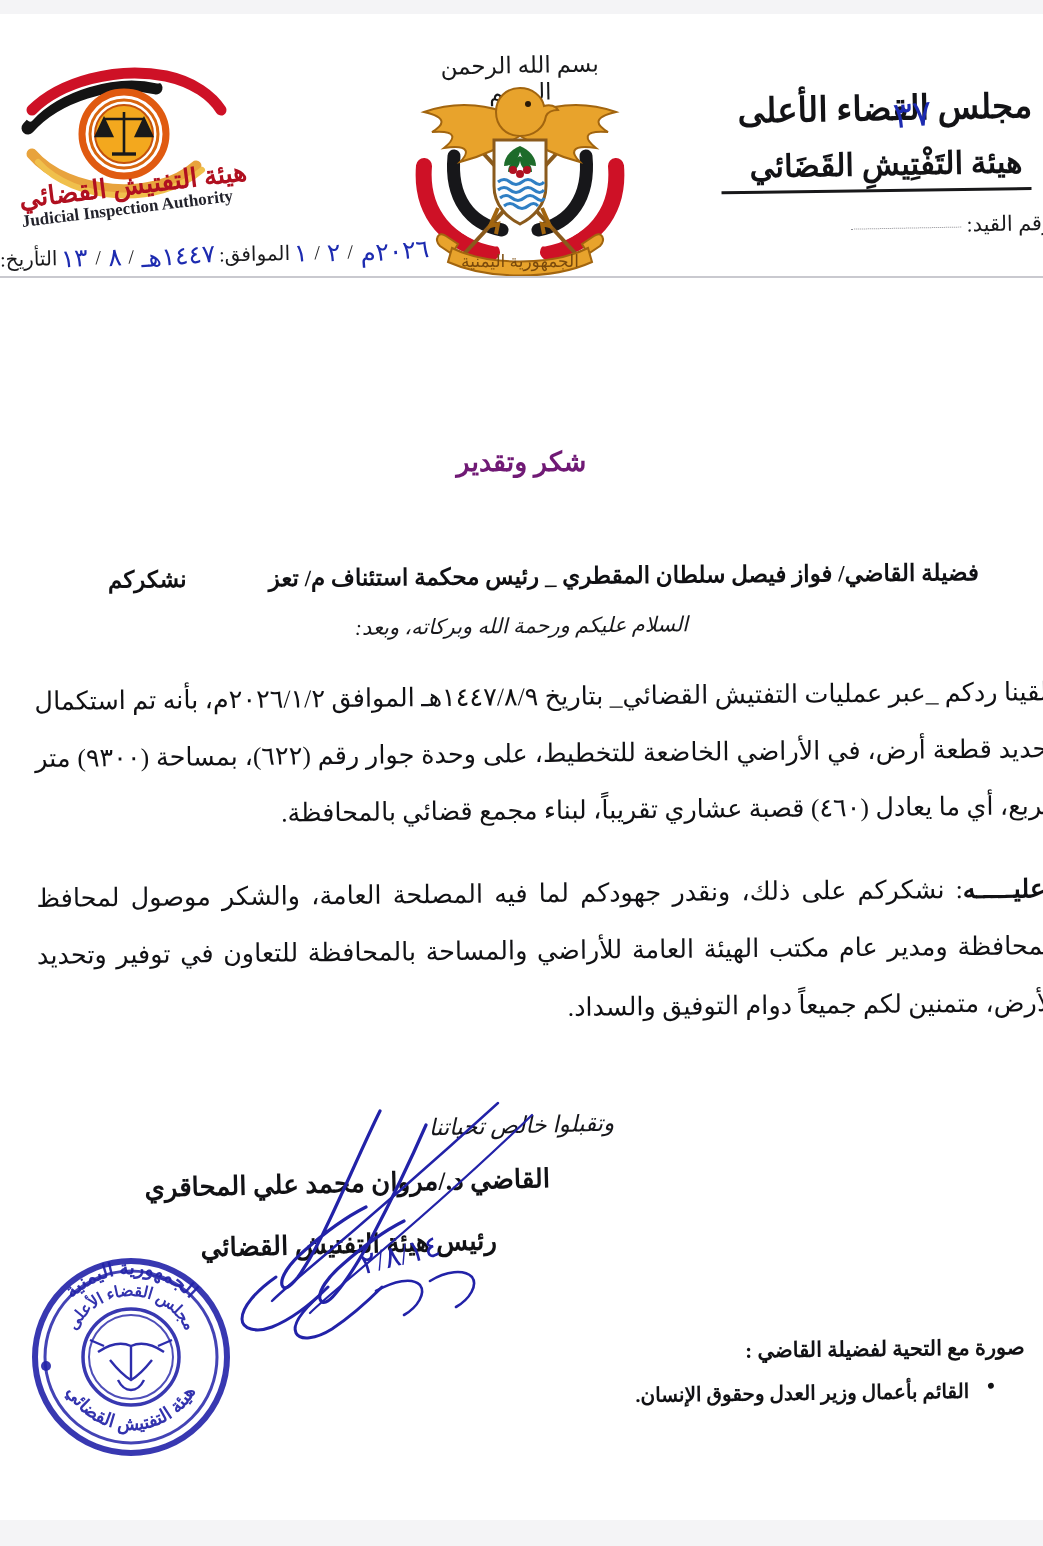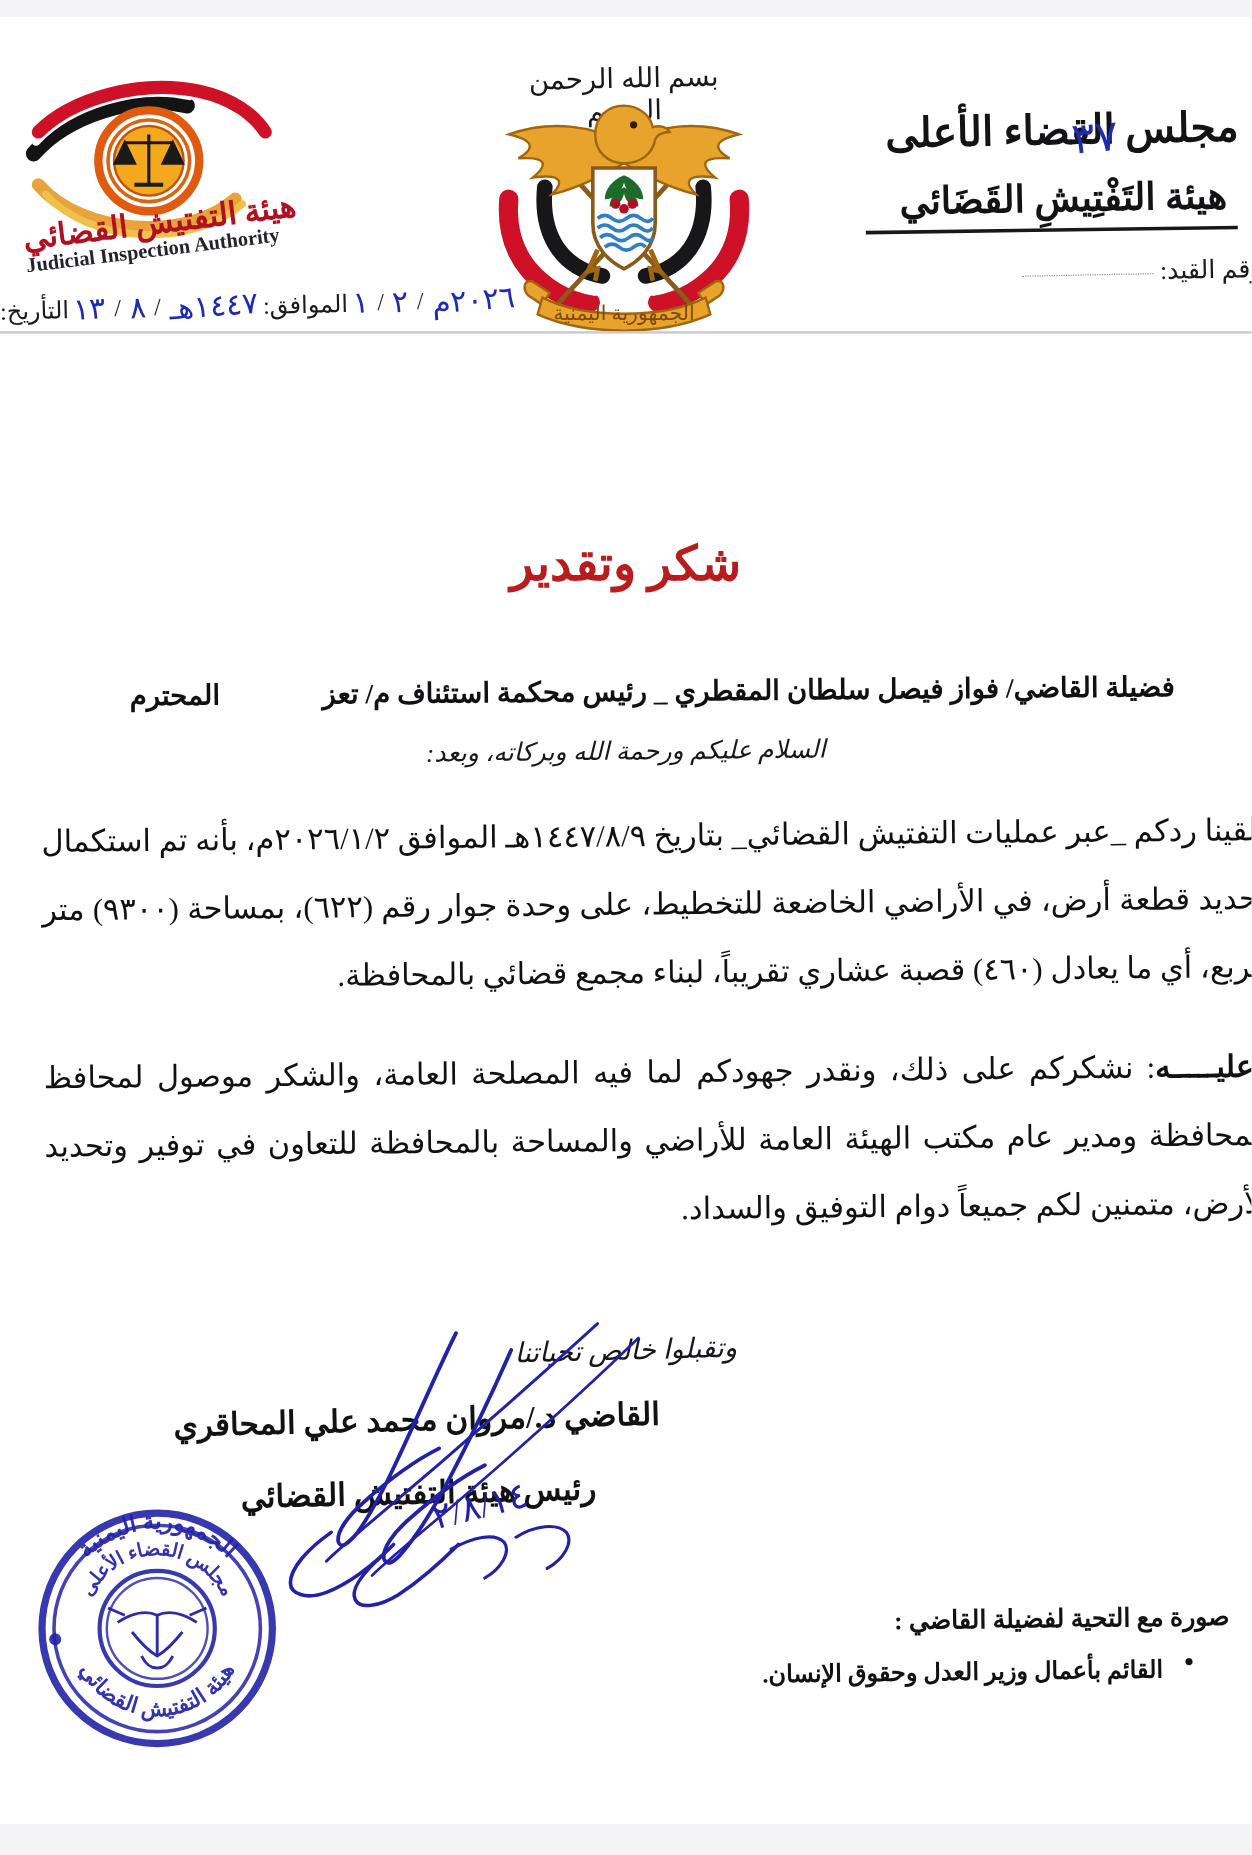--- a/index.html
+++ b/index.html
@@ -172,23 +172,23 @@
     background: #c9c9cf;
   }
 
   
   .doc-title {
     position: absolute;
     left: 0;
     top: 446px;
     width: 1043px;
     text-align: center;
-    font-size: 40px;
-    font-weight: bold;
-    color: #b91c1c;
+    font-size: 27px;
+    font-weight: bold;
+    color: #701a75;
     letter-spacing: 1px;
   }
 
   .addressee {
     position: absolute;
     right: 64px;
     left: 90px;
     top: 563px;
     display: flex;
     flex-direction: row;
@@ -438,21 +438,21 @@
       <span class="hw">٢٠٢٦م</span>
     </div>
 
     <div class="header-bottom-rule"></div>
   </div>
 
   <div class="doc-title">شكر وتقدير</div>
 
   <div class="addressee">
     <span>فضيلة القاضي/ فواز فيصل سلطان المقطري _ رئيس محكمة استئناف م/ تعز</span>
-    <span class="honorific">المحترم</span>
+    <span class="honorific">نشكركم</span>
   </div>
 
   <div class="salutation">السلام عليكم ورحمة الله وبركاته، وبعد:</div>
 
   <div class="body-text">
     <p>تلقينا ردكم _عبر عمليات التفتيش القضائي_ بتاريخ ١٤٤٧/٨/٩هـ الموافق ٢٠٢٦/١/٢م، بأنه تم استكمال تحديد قطعة أرض، في الأراضي الخاضعة للتخطيط، على وحدة جوار رقم (٦٢٢)، بمساحة (٩٣٠٠) متر مربع، أي ما يعادل (٤٦٠) قصبة عشاري تقريباً، لبناء مجمع قضائي بالمحافظة.</p>
     <p class="last"><span class="kashida-bold">وعليـــــه</span><span>: نشكركم على ذلك، ونقدر جهودكم لما فيه المصلحة العامة، والشكر موصول لمحافظ المحافظة ومدير عام مكتب الهيئة العامة للأراضي والمساحة بالمحافظة للتعاون في توفير وتحديد الأرض، متمنين لكم جميعاً دوام التوفيق والسداد.</span></p>
   </div>
 
   <div class="closing">وتقبلوا خالص تحياتنا</div>

